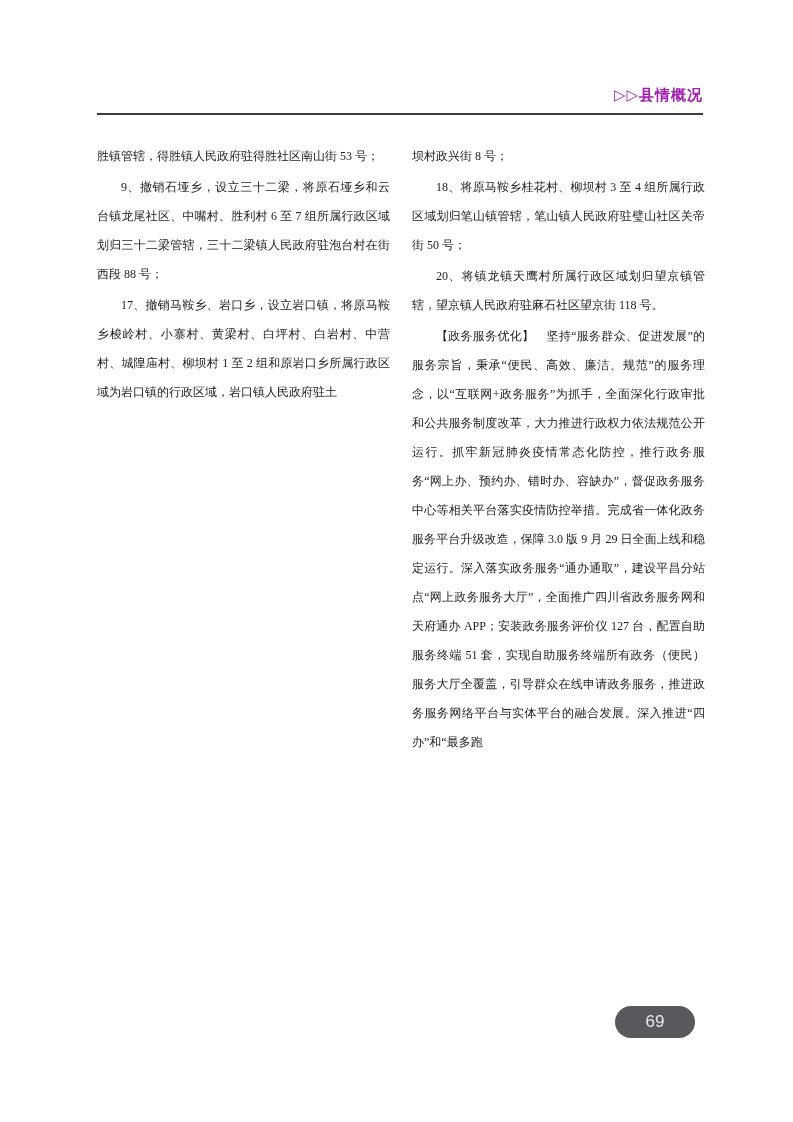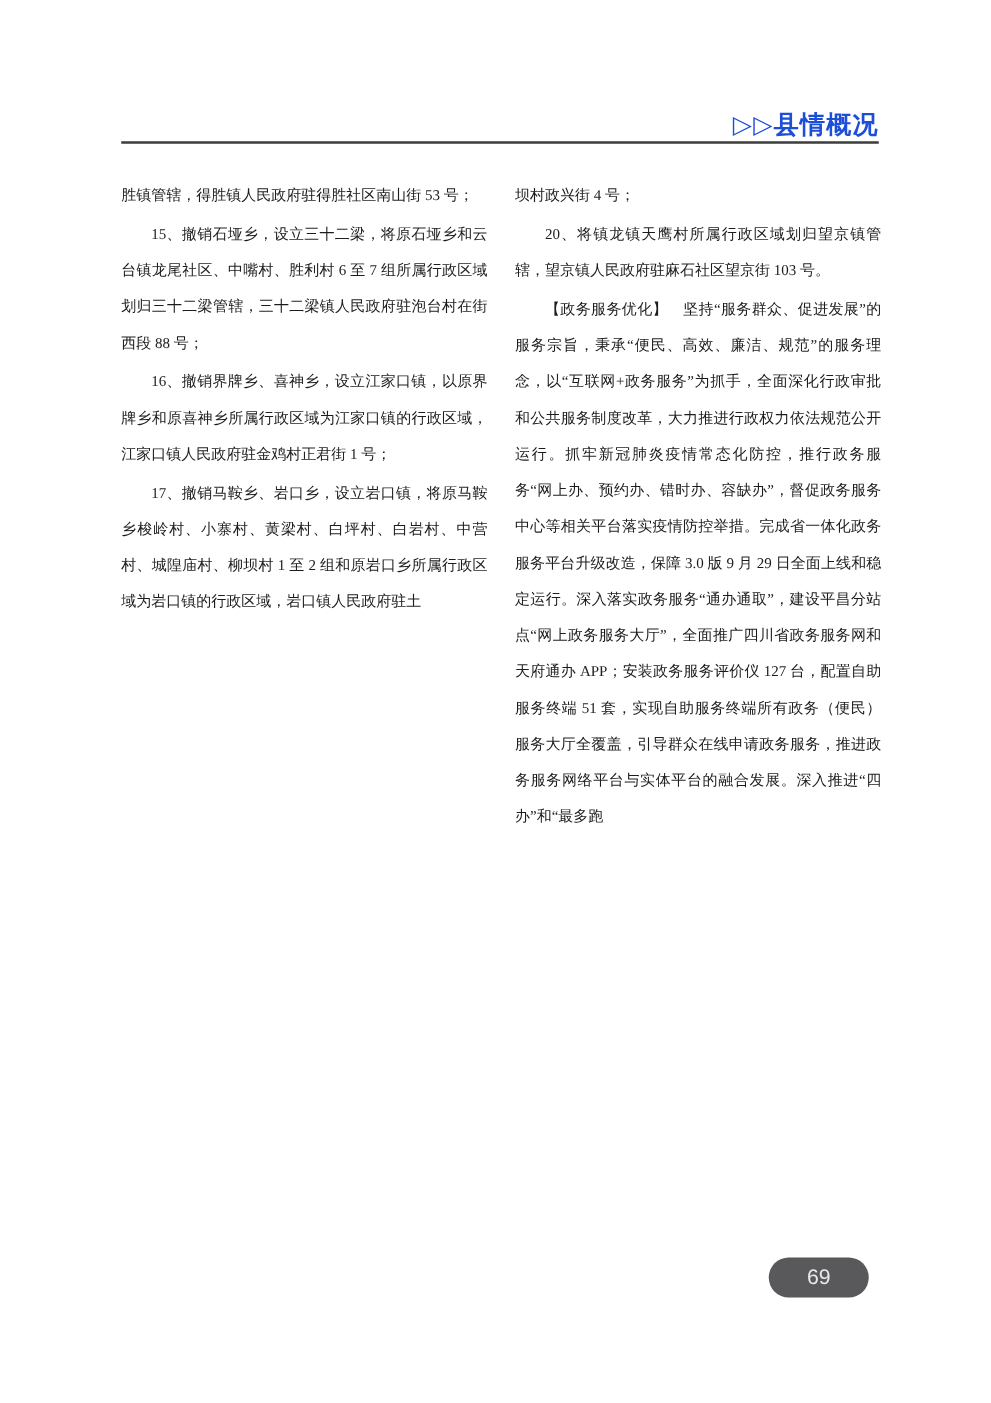--- a/index.html
+++ b/index.html
@@ -16,23 +16,23 @@
     font-family: "Liberation Serif", "DejaVu Serif", serif;
     color: #1c1c1c;
   }
   
   .header-title {
     position: absolute;
     top: 86px;
     right: 90px;
     font-family: "Liberation Sans", "DejaVu Sans", sans-serif;
     font-weight: bold;
-    font-size: 20px;
+    font-size: 15px;
     letter-spacing: 1px;
-    color: #1d4ed8;
+    color: #a21caf;
     white-space: nowrap;
   }
   .header-rule {
     position: absolute;
     top: 113px;
     left: 97px;
     width: 606px;
     height: 2px;
     background: #3d3d3d;
   }
@@ -86,26 +86,26 @@
 <div class="page">
 
   <div class="header-title">
     <span>▷▷</span><span>县情概况</span>
   </div>
   <div class="header-rule"></div>
 
   <div class="content">
     <div class="column" id="col-left">
         <p class="para">胜镇管辖，得胜镇人民政府驻得胜社区南山街 53 号；</p>
-        <p class="para indent">15、撤销石垭乡，设立三十二梁，将原石垭乡和云台镇龙尾社区、中嘴村、胜利村 6 至 7 组所属行政区域划归三十二梁管辖，三十二梁镇人民政府驻泡台村在街西段 88 号；</p>
-        <p class="para indent">16、撤销界牌乡、喜神乡，设立江家口镇，以原界牌乡和原喜神乡所属行政区域为江家口镇的行政区域，江家口镇人民政府驻金鸡村正君街 1 号；</p>
+        <p class="para indent">9、撤销石垭乡，设立三十二梁，将原石垭乡和云台镇龙尾社区、中嘴村、胜利村 6 至 7 组所属行政区域划归三十二梁管辖，三十二梁镇人民政府驻泡台村在街西段 88 号；</p>
         <p class="para indent">17、撤销马鞍乡、岩口乡，设立岩口镇，将原马鞍乡梭岭村、小寨村、黄梁村、白坪村、白岩村、中营村、城隍庙村、柳坝村 1 至 2 组和原岩口乡所属行政区域为岩口镇的行政区域，岩口镇人民政府驻土</p>
       </div>
     <div class="column" id="col-right">
-        <p class="para">坝村政兴街 4 号；</p>
-        <p class="para indent">20、将镇龙镇天鹰村所属行政区域划归望京镇管辖，望京镇人民政府驻麻石社区望京街 103 号。</p>
+        <p class="para">坝村政兴街 8 号；</p>
+        <p class="para indent">18、将原马鞍乡桂花村、柳坝村 3 至 4 组所属行政区域划归笔山镇管辖，笔山镇人民政府驻璧山社区关帝街 50 号；</p>
+        <p class="para indent">20、将镇龙镇天鹰村所属行政区域划归望京镇管辖，望京镇人民政府驻麻石社区望京街 118 号。</p>
         <p class="para indent"><b class="para-lead">【政务服务优化】</b>　坚持“服务群众、促进发展”的服务宗旨，秉承“便民、高效、廉洁、规范”的服务理念，以“互联网+政务服务”为抓手，全面深化行政审批和公共服务制度改革，大力推进行政权力依法规范公开运行。抓牢新冠肺炎疫情常态化防控，推行政务服务“网上办、预约办、错时办、容缺办”，督促政务服务中心等相关平台落实疫情防控举措。完成省一体化政务服务平台升级改造，保障 3.0 版 9 月 29 日全面上线和稳定运行。深入落实政务服务“通办通取”，建设平昌分站点“网上政务服务大厅”，全面推广四川省政务服务网和天府通办 APP；安装政务服务评价仪 127 台，配置自助服务终端 51 套，实现自助服务终端所有政务（便民）服务大厅全覆盖，引导群众在线申请政务服务，推进政务服务网络平台与实体平台的融合发展。深入推进“四办”和“最多跑</p>
       </div>
   </div>
 
   <div class="page-number">69</div>
 
 </div>
 
 </body></html>

